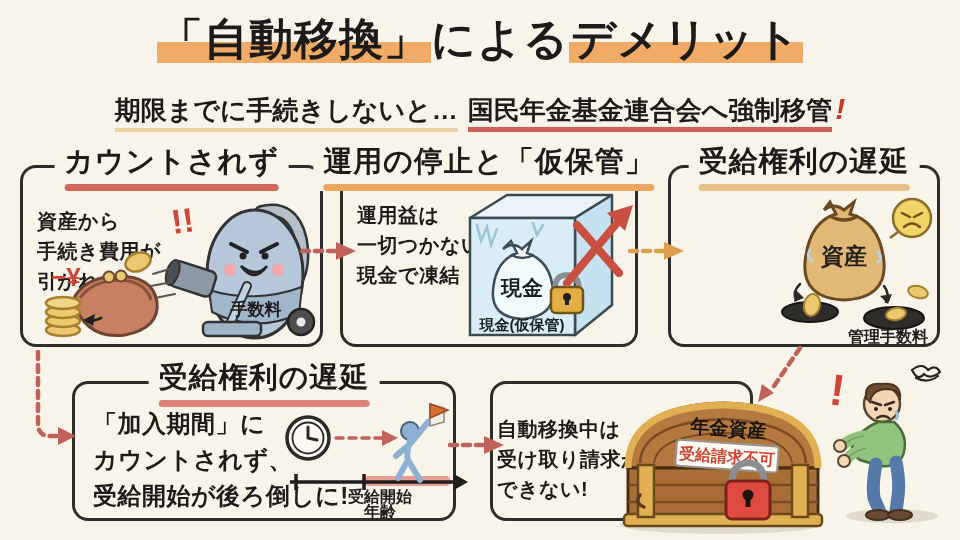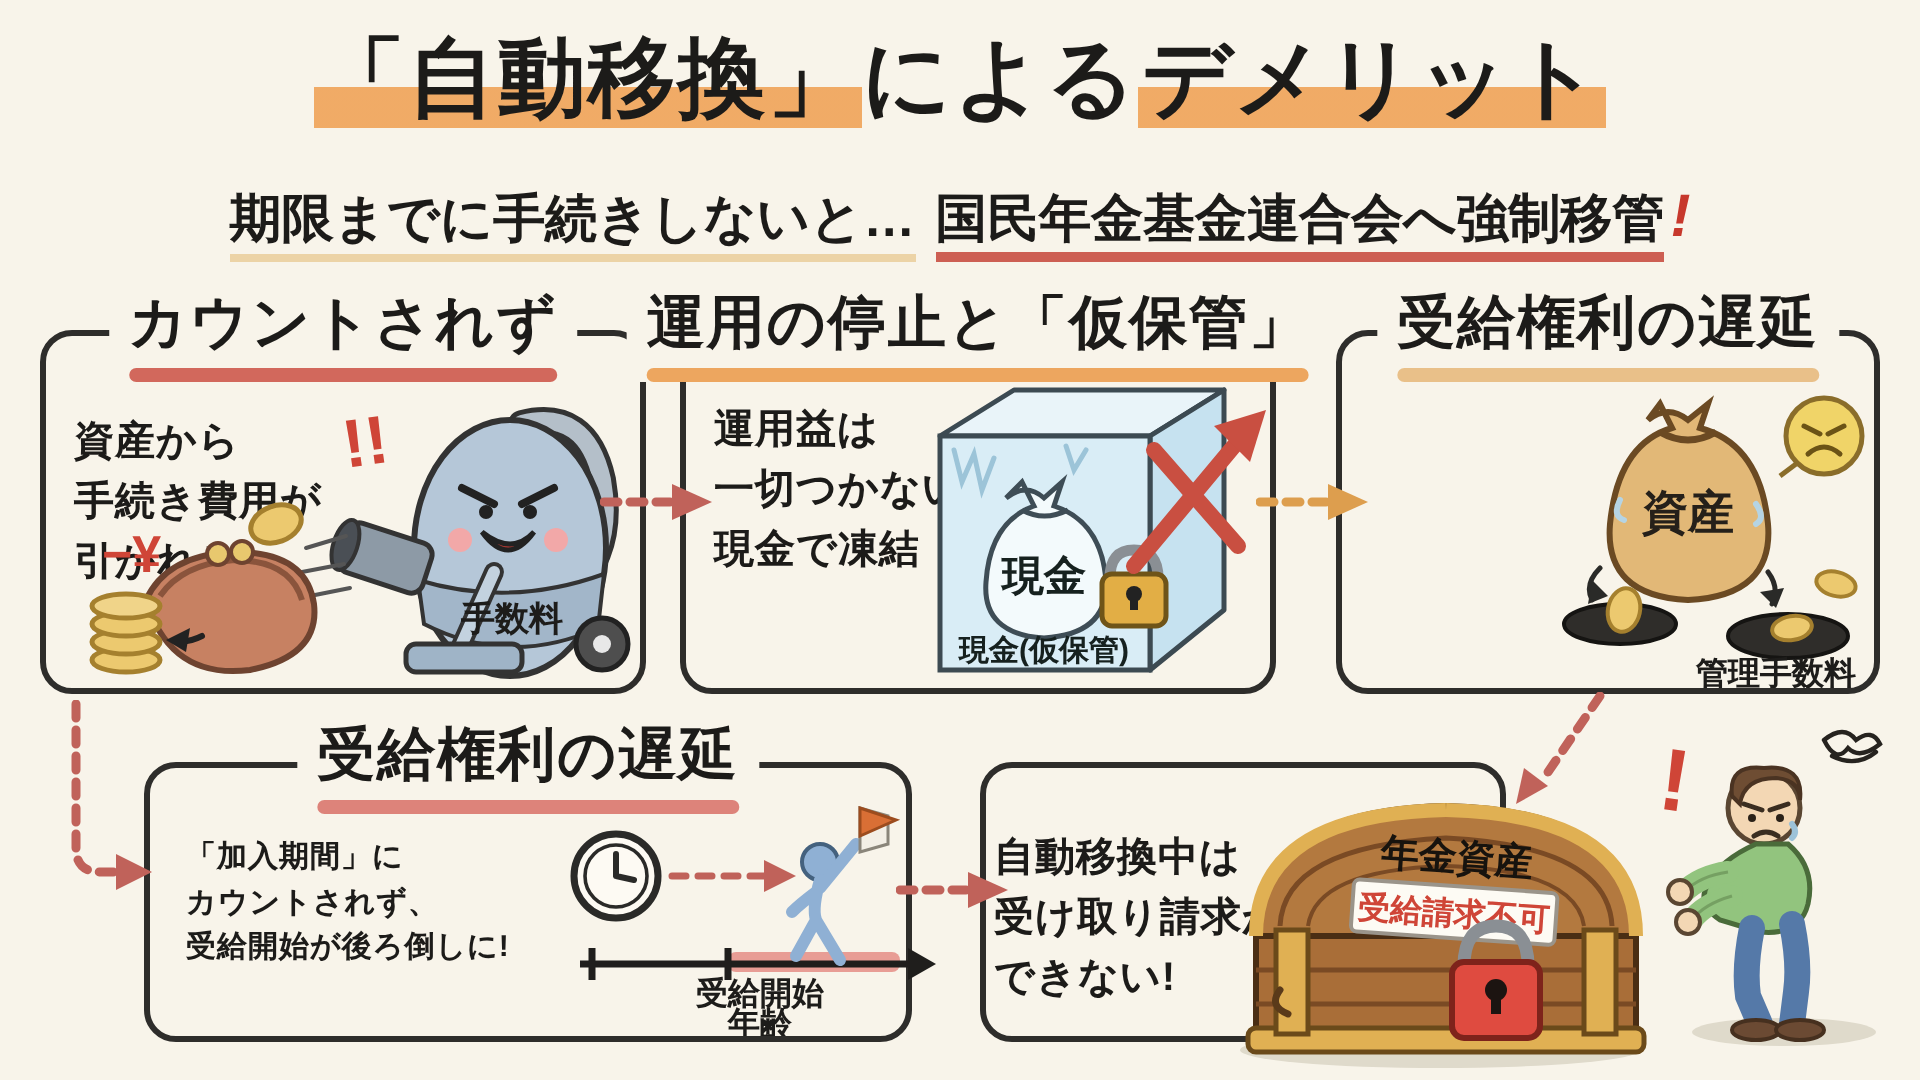--- a/index.html
+++ b/index.html
@@ -197,21 +197,21 @@
       <polygon points="116,124 108,116 120,114" fill="#2a2a28"></polygon>
     </g>
     <text x="116" y="162" font-size="16" font-weight="800" fill="#1d1c1a" text-anchor="middle">管理手数料</text>
   </svg>
 
   <div class="panel" style="left:72px; top:381px; width:384px; height:140px;">
     <div class="plate">
       <span class="t">受給権利の遅延</span>
       <span class="bar bar-pink"></span>
     </div>
-    <div class="body-text" style="left:18px; top:34px; font-size:15px;">「加入期間」に
+    <div class="body-text" style="left:18px; top:22px; font-size:24px;">「加入期間」に
 カウントされず、
 受給開始が後ろ倒しに!</div>
   </div>
 
   <svg class="illus" style="left:272px; top:396px;" width="196" height="122" viewBox="0 0 196 122">
     <g>
       <circle cx="36" cy="42" r="21" fill="#fdfaf3" stroke="#2a2a28" stroke-width="3.5"></circle>
       <circle cx="36" cy="42" r="15.5" fill="none" stroke="#2a2a28" stroke-width="1.8"></circle>
       <path d="M36,42 L36,31 M36,42 L45,44" stroke="#2a2a28" stroke-width="3" stroke-linecap="round"></path>
     </g>

